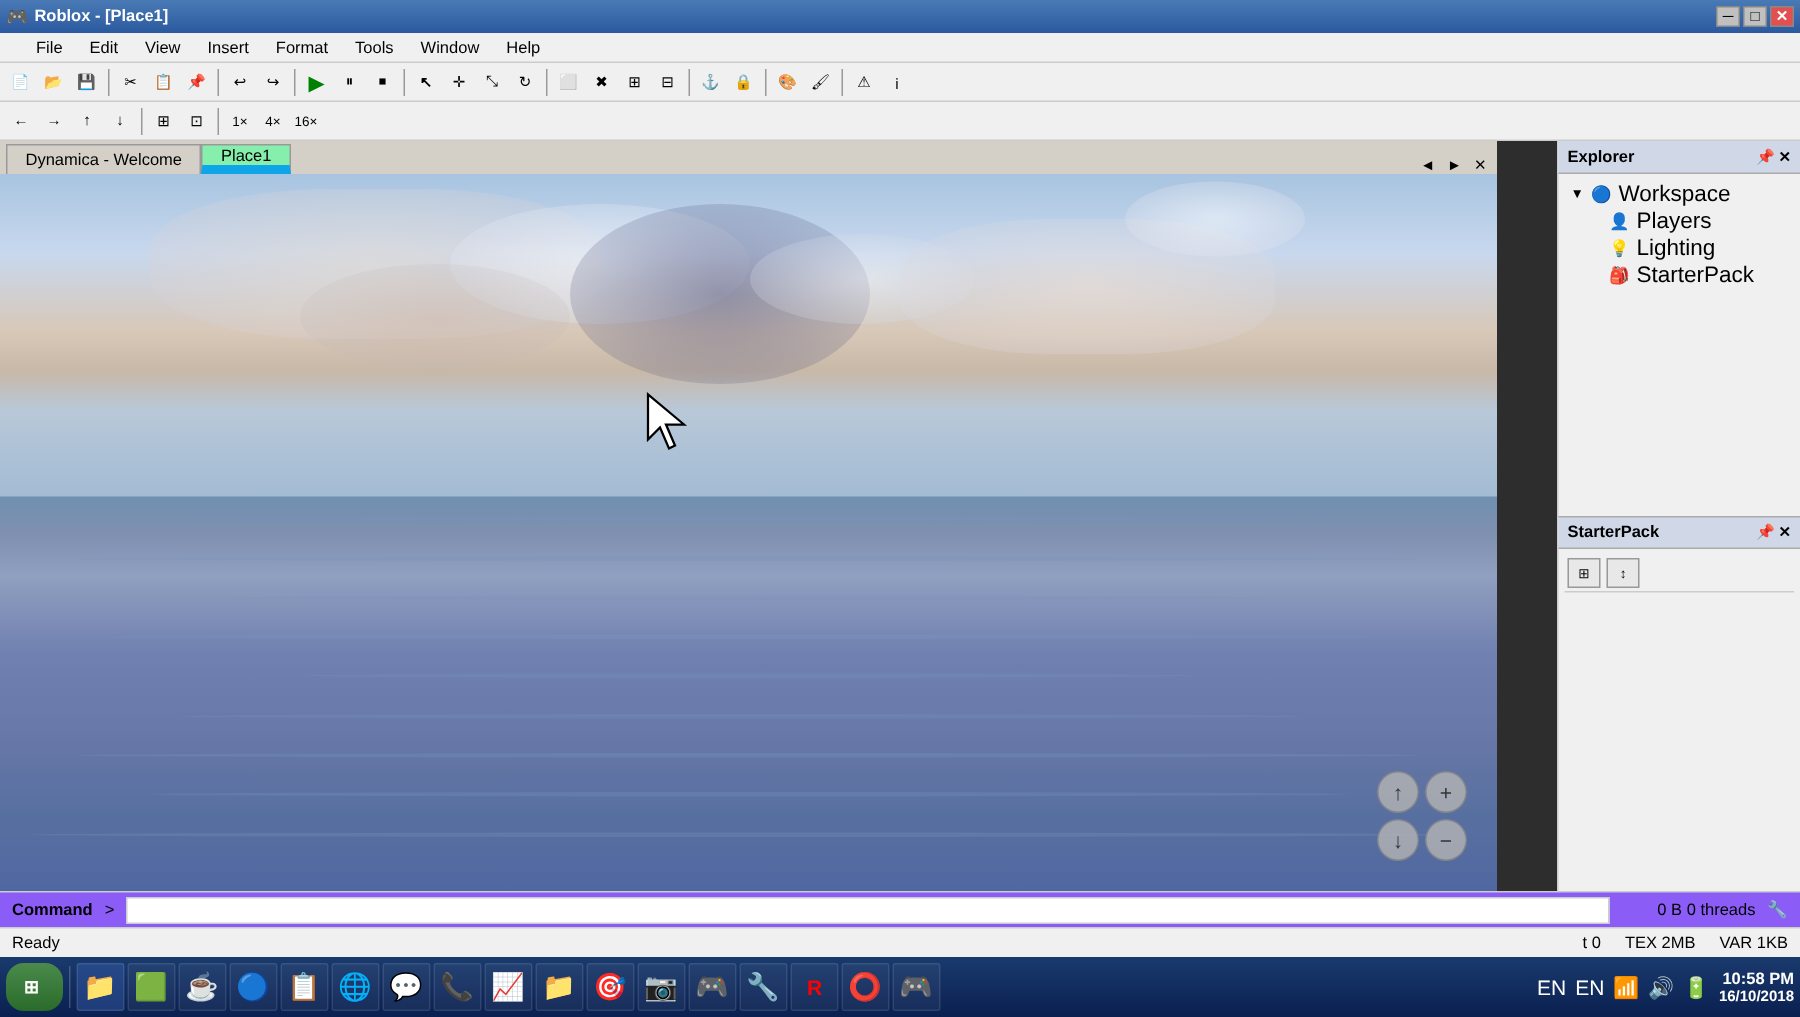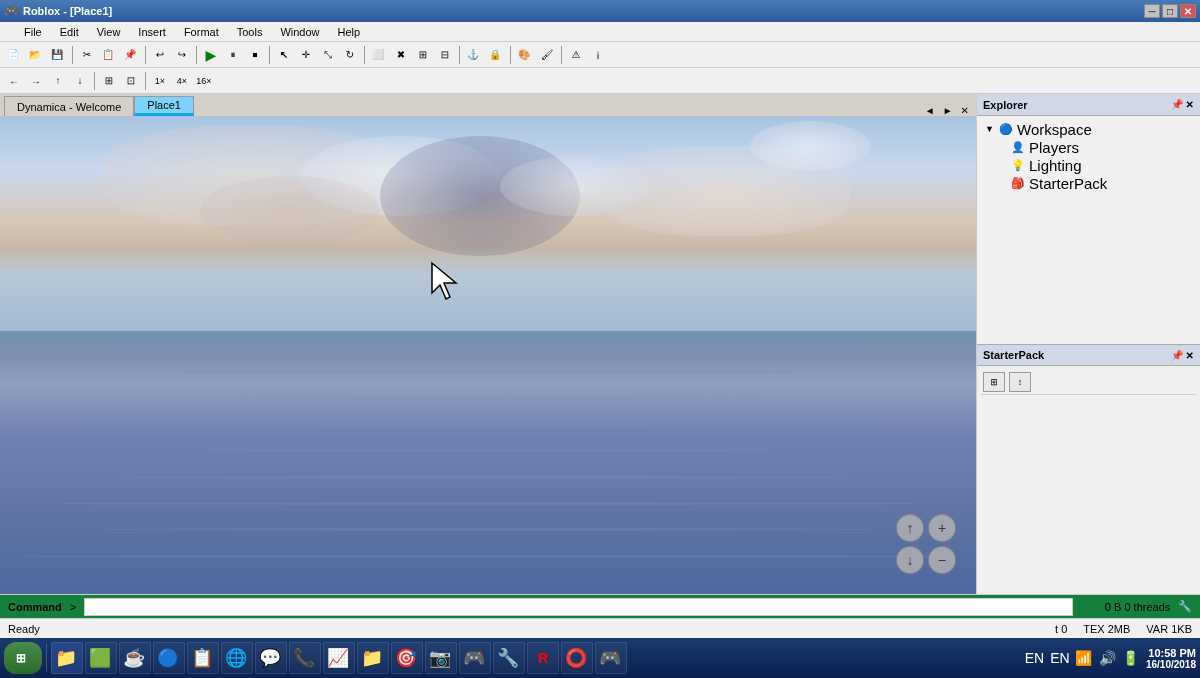--- a/index.html
+++ b/index.html
@@ -86,22 +86,22 @@
       padding: 2px 12px;
       background: #d4d0c8;
       border: 1px solid #999;
       border-bottom: none;
       font-size: 11px;
       cursor: pointer;
       height: 20px;
       display: flex; align-items: center;
     }
     .tab.active {
-      background: #7dd3fc;
-      border-bottom: 3px solid #0ea5e9;
+      background: #86efac;
+      border-bottom: 6px solid #0ea5e9;
       z-index: 1;
     }
     #tab-bar-controls {
       margin-left: auto;
       display: flex; align-items: center; gap: 2px; padding-right: 4px;
     }
     .tab-ctrl-btn { font-size: 10px; cursor: pointer; padding: 0 3px; }
 
     
     #viewport-toolbar {
@@ -200,21 +200,21 @@
       position: absolute;
       top: 145px;
       left: 430px;
       width: 0;
       height: 0;
       pointer-events: none;
     }
 
     
     #right-panel {
-      width: 224px;
+      width: 162px;
       background: #f0f0f0;
       border-left: 1px solid #ccc;
       display: flex;
       flex-direction: column;
     }
 
     
     #explorer-header {
       height: 22px;
       background: #d0d8e8;
@@ -287,21 +287,21 @@
       border: 1px solid #999;
       background: #e8e8e8;
       cursor: pointer;
       display: flex; align-items: center; justify-content: center;
       font-size: 9px;
     }
 
     
     #command-bar {
       height: 24px;
-      background: #15803d;
+      background: #8b5cf6;
       border-top: 1px solid #ccc;
       display: flex;
       align-items: center;
       padding: 0 8px;
       gap: 8px;
     }
     #command-label { font-size: 11px; font-weight: bold; }
     #command-input {
       flex: 1;
       height: 18px;
@@ -456,21 +456,21 @@
   <div class="tb-btn">↓</div>
   <div class="tb-sep"></div>
   <div class="tb-btn">⊞</div>
   <div class="tb-btn">⊡</div>
   <div class="tb-sep"></div>
   <div class="tb-btn" style="font-size:9px;">1×</div>
   <div class="tb-btn" style="font-size:9px;">4×</div>
   <div class="tb-btn" style="font-size:9px;">16×</div>
 </div>
 
-<div style="display:flex; height: calc(678px - 22px - 20px - 26px - 26px - 40px - 24px - 20px);">
+<div style="display:flex; height: calc(678px - 22px - 20px - 26px - 26px - 40px - 24px - 20px); gap: 40px;">
 
   <div style="flex:1; display:flex; flex-direction:column;">
 
     <div id="tab-bar">
       <div class="tab">Dynamica - Welcome</div>
       <div class="tab active">Place1</div>
       <div id="tab-bar-controls">
         <span class="tab-ctrl-btn">◄</span>
         <span class="tab-ctrl-btn">►</span>
         <span class="tab-ctrl-btn">✕</span>

